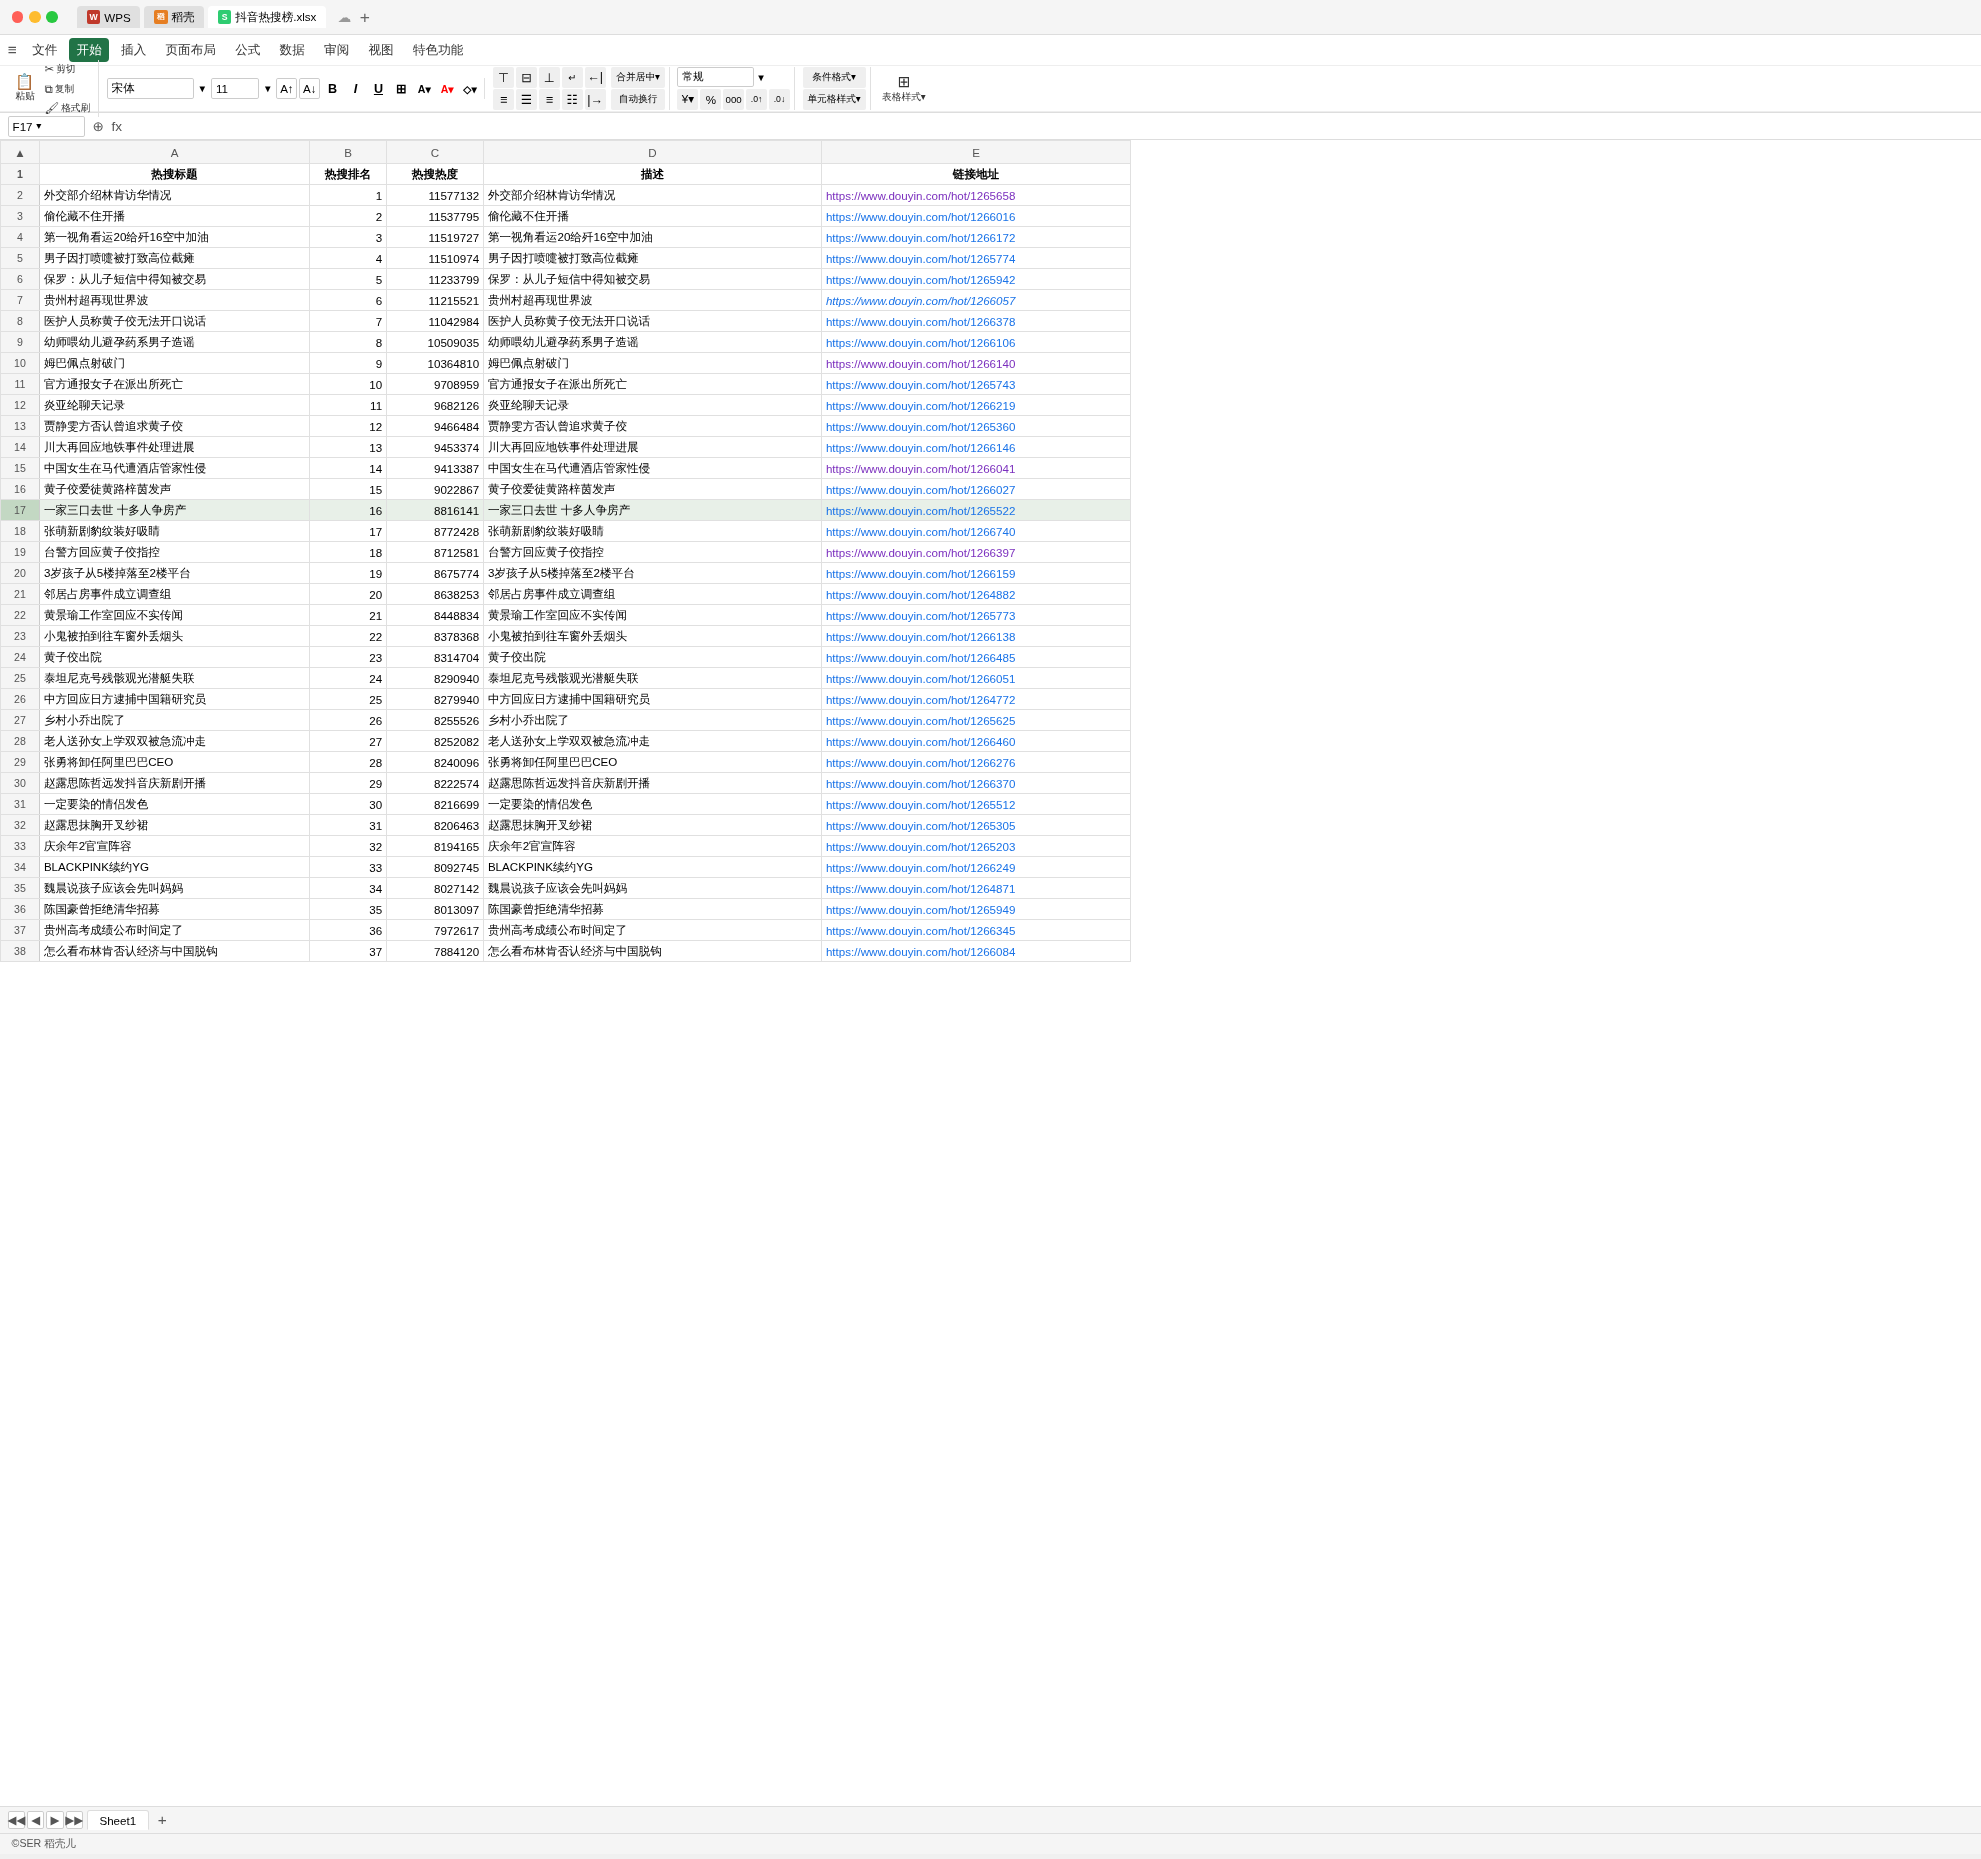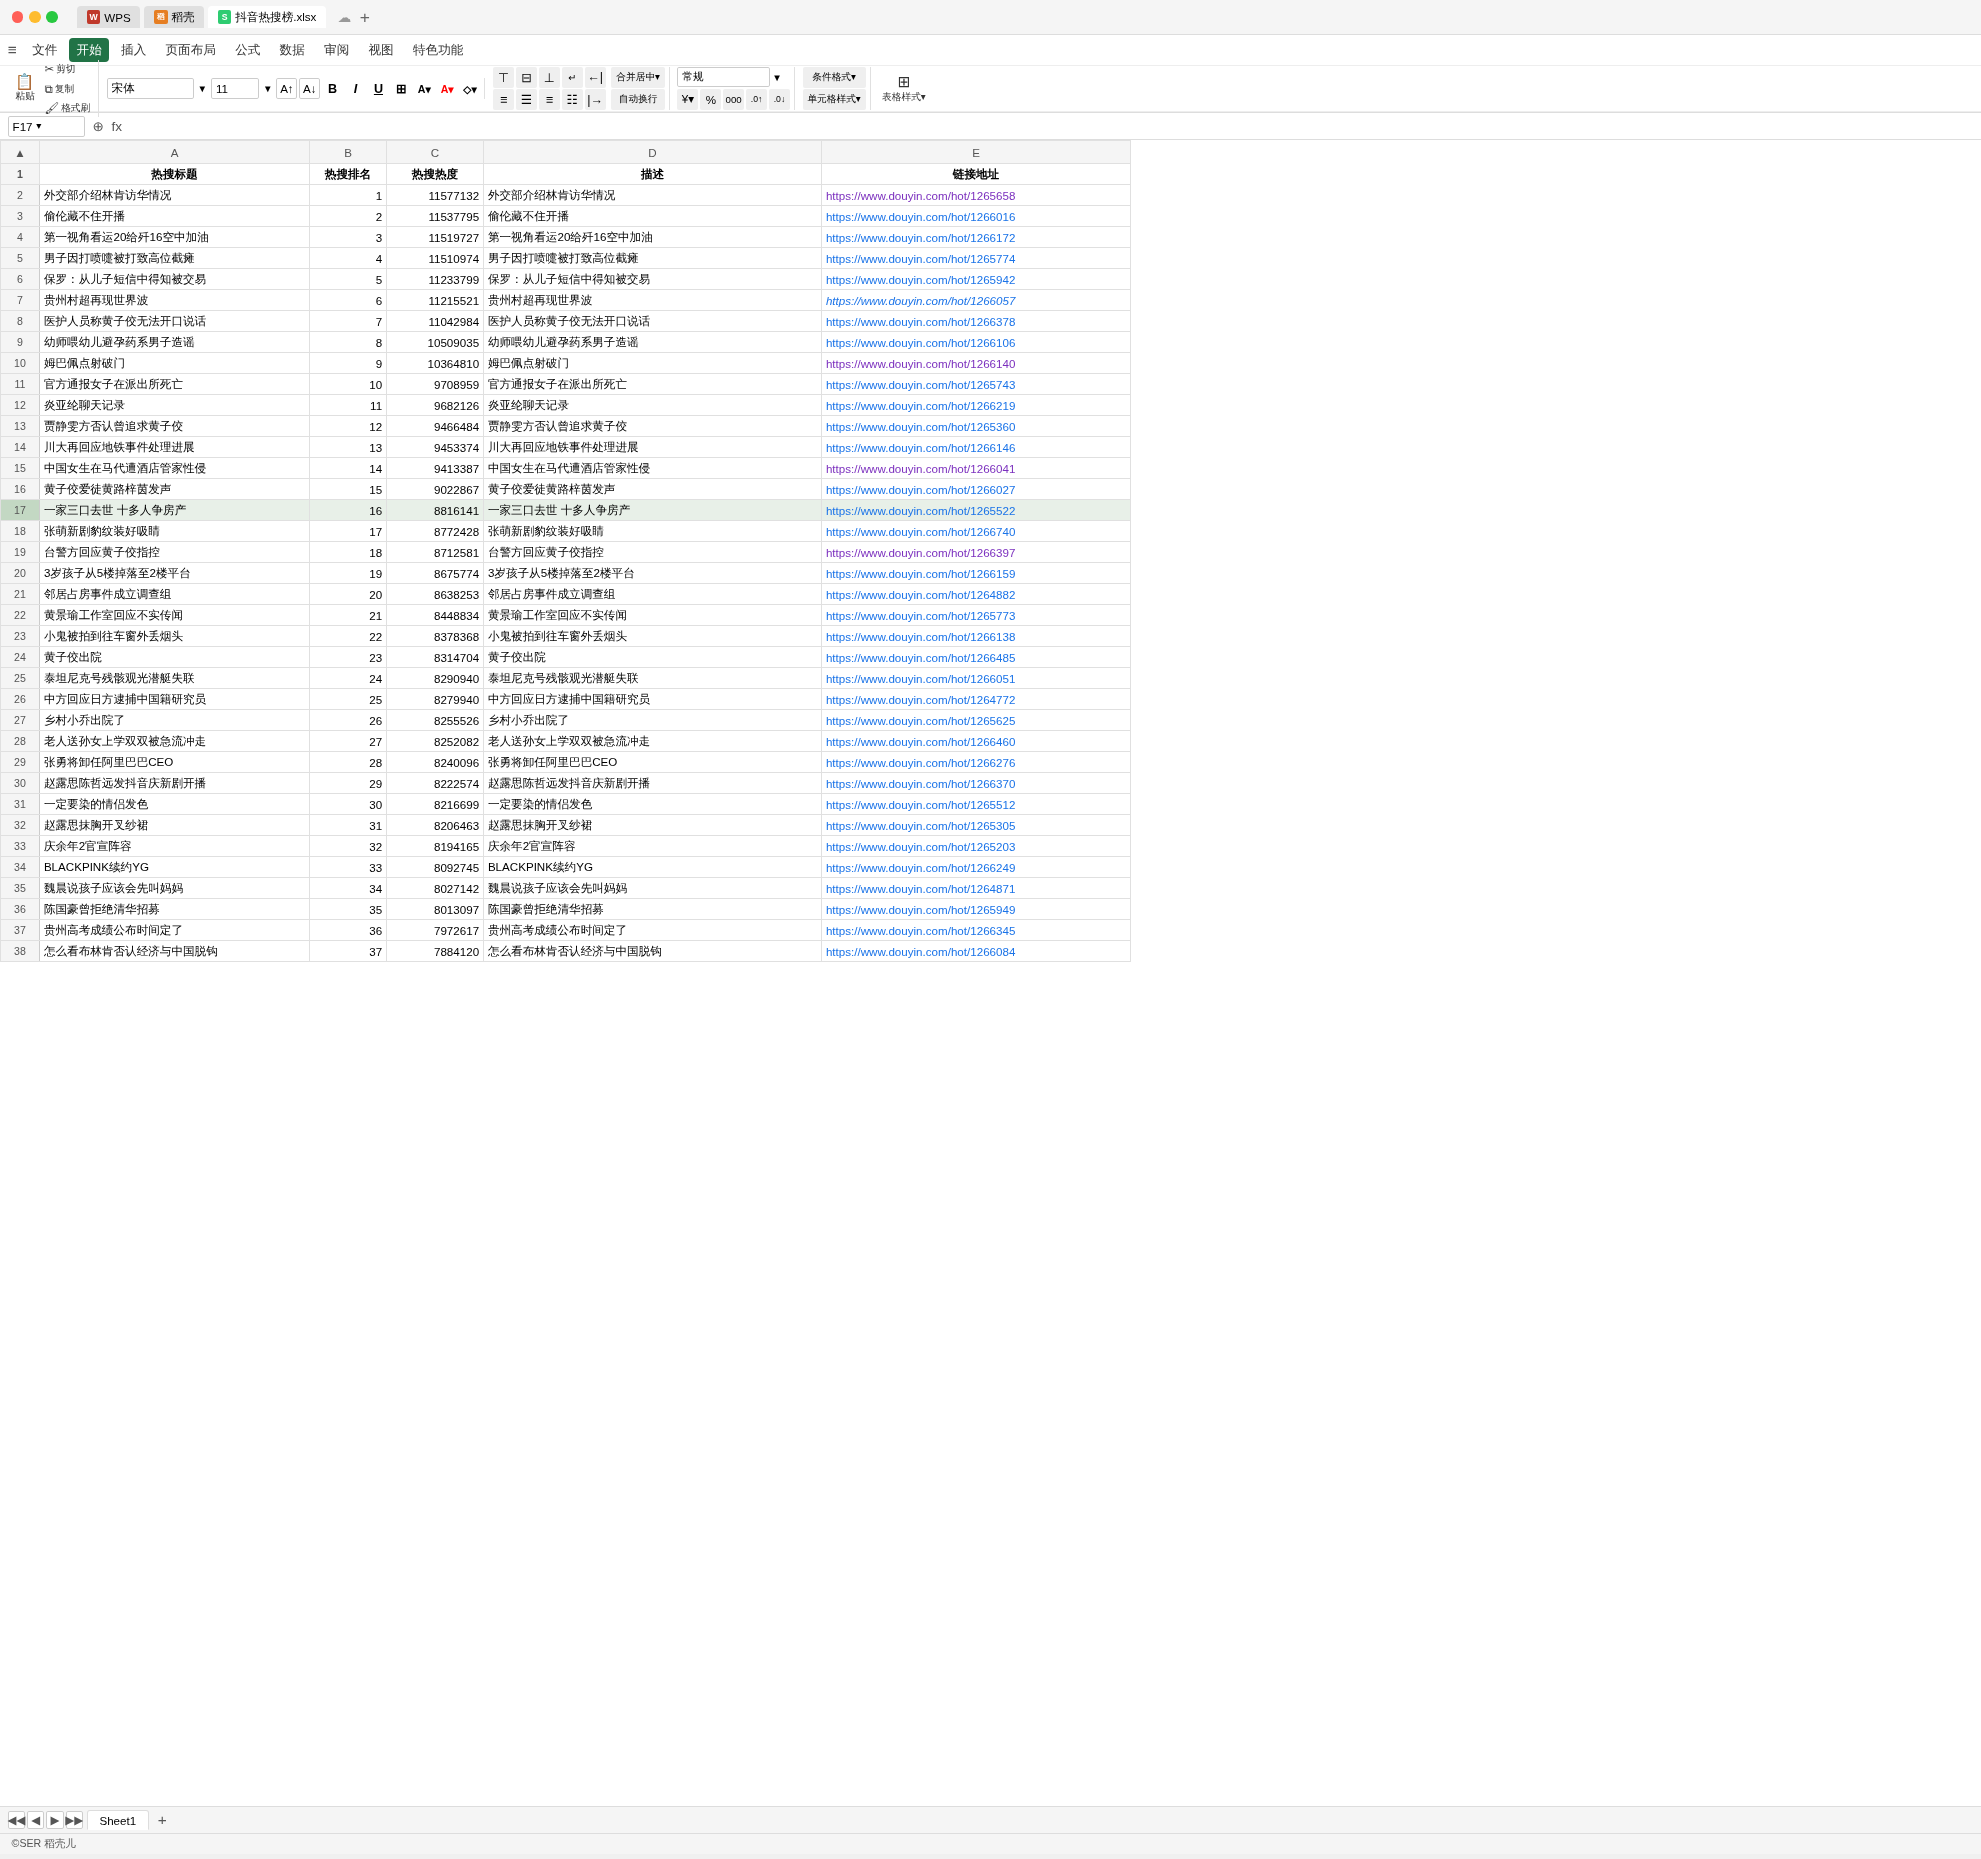--- a/index.html
+++ b/index.html
@@ -184,21 +184,21 @@
       </div>
       <div style="display:flex;flex-direction:column;gap:1.9px;margin-left:3.9px;">
         <button class="align-btn" style="width:auto;padding:0 3.9px;font-size:9.7px;">合并居中▾</button>
         <button class="align-btn" style="width:auto;padding:0 3.9px;font-size:9.7px;">自动换行</button>
       </div>
     </div>
 
     <div class="toolbar-group">
       <div style="display:flex;flex-direction:column;gap:1.9px;">
         <div style="display:flex;align-items:center;gap:1.9px;">
-          <input style="width: 93px; height: 19.3px; border: 1px solid rgb(204, 204, 204); border-radius: 1.9px; padding: 0px 3.9px; font-size: 10.6px;" value="常规" readonly="">
+          <input style="width: 77px; height: 19.3px; border: 1px solid rgb(204, 204, 204); border-radius: 1.9px; padding: 0px 3.9px; font-size: 10.6px;" value="常规" readonly="">
           <span style="font-size:9.7px;cursor:pointer;">▼</span>
         </div>
         <div style="display:flex;gap:1.9px;align-items:center;">
           <button class="align-btn" style="font-size:11.6px;">¥▾</button>
           <button class="align-btn" style="font-size:11.6px;">%</button>
           <button class="align-btn" style="font-size:9.7px;">000</button>
           <button class="align-btn" style="font-size:8.7px;">.0↑</button>
           <button class="align-btn" style="font-size:8.7px;">.0↓</button>
         </div>
       </div>

